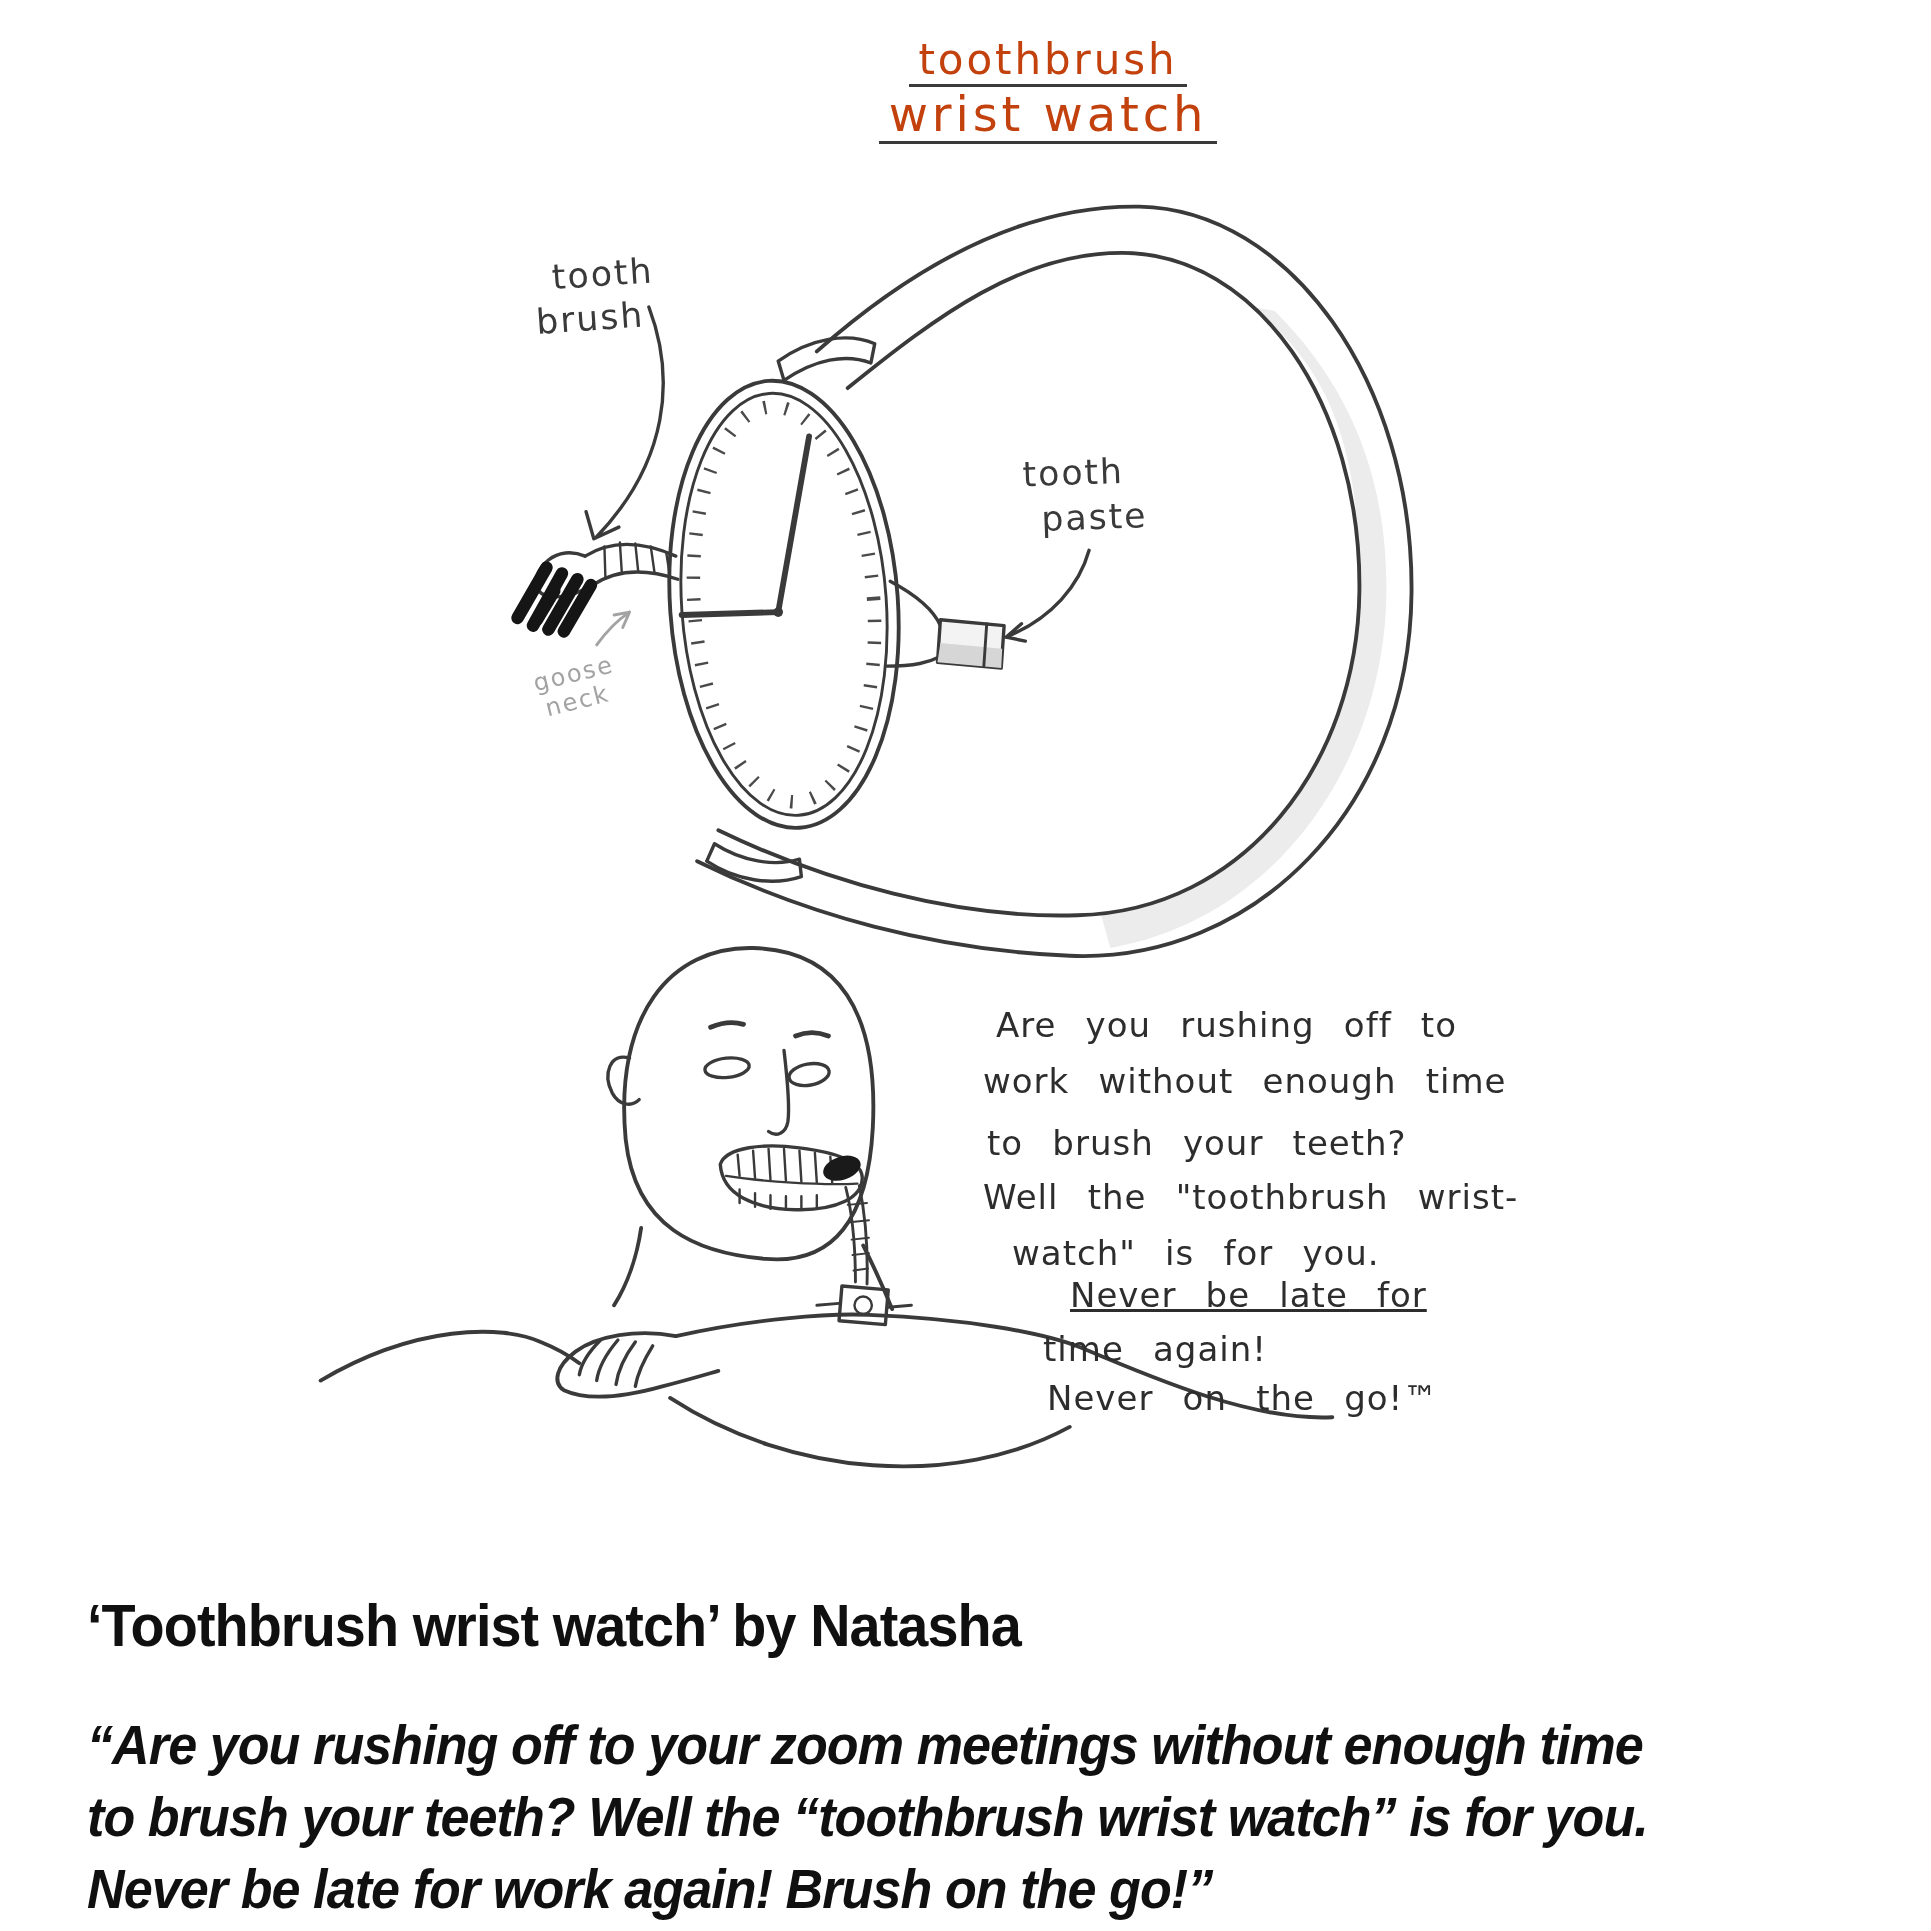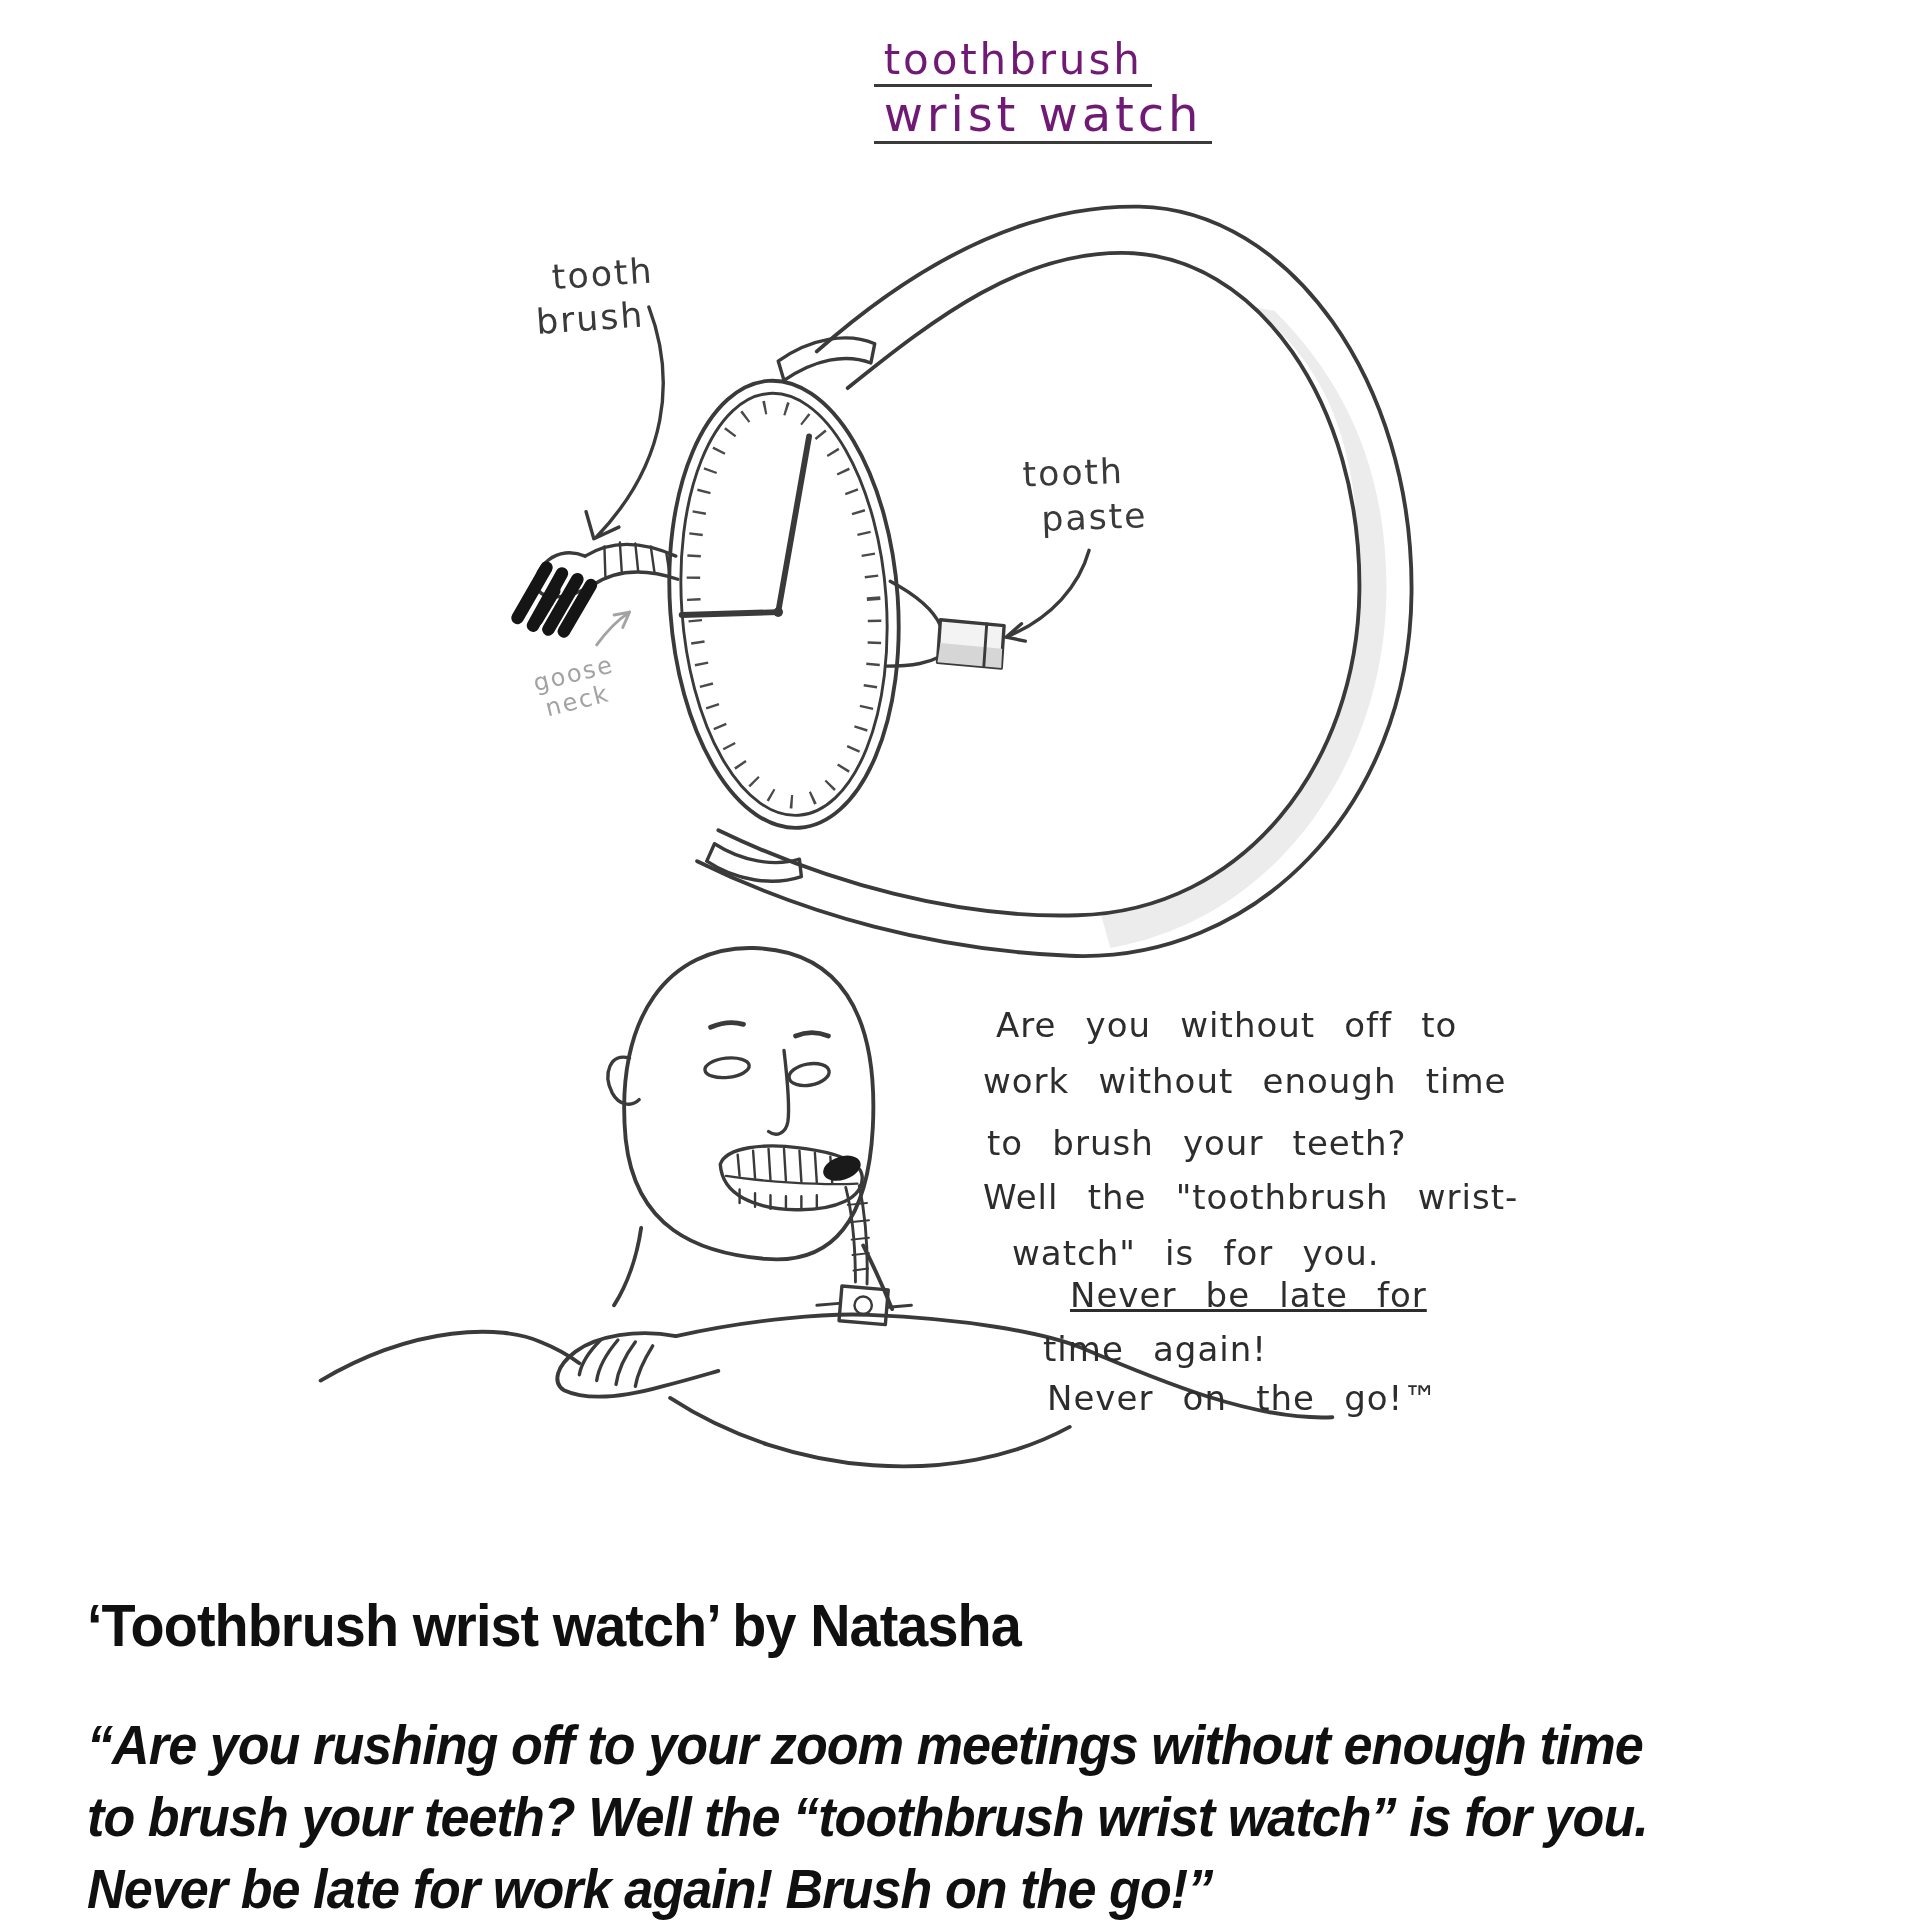--- a/index.html
+++ b/index.html
@@ -1,21 +1,21 @@
 <!DOCTYPE html>
 <html><head>
 <meta charset="utf-8">
 <style>
   html,body{margin:0;padding:0;}
   body{
     width:1931px;height:1931px;position:relative;background:#ffffff;
     font-family:"DejaVu Sans",sans-serif;overflow:hidden;
   }
   
-  .sketch-title{position:absolute;left:874px;top:39px;width:348px;color:#701a75;}
+  .sketch-title{position:absolute;left:874px;top:39px;width:348px;text-align:center;color:#c2410c;}
   .st-line{display:inline-block;border-bottom:3.9px solid #3a3a3a;padding:0 9.7px 2.9px 9.7px;
     font-size:42px;letter-spacing:2.9px;line-height:1.0;}
   .st-line2{font-size:48px;margin-top:2.9px;letter-spacing:3.9px;}
   
   .sketch-svg{position:absolute;left:0;top:0;}
   .hand-label{font-family:"DejaVu Sans",sans-serif;font-size:36px;fill:#3a3a3a;letter-spacing:2px;}
   .hand-label-faint{font-family:"DejaVu Sans",sans-serif;font-size:25px;fill:#a3a3a3;letter-spacing:2px;}
   
   .pitch-line{position:absolute;white-space:nowrap;font-size:34px;color:#2d2d2d;
     letter-spacing:1px;word-spacing:17.4px;line-height:1;}
@@ -123,21 +123,21 @@
       <path d="M 700 1384 C 780 1366 860 1360 900 1362 C 1000 1366 1080 1380 1120 1396 C 1200 1430 1300 1472 1380 1468"></path>
       <path d="M 700 1384 C 660 1376 618 1384 596 1400 C 576 1415 572 1432 584 1440 C 610 1452 650 1446 686 1436 C 710 1430 730 1424 744 1420"></path>
       <path stroke-width="3.5" d="M 676 1394 C 666 1410 660 1424 658 1436 M 658 1390 C 646 1406 640 1420 638 1434 M 640 1388 C 628 1402 620 1416 618 1430 M 622 1388 C 610 1400 602 1412 600 1424"></path>
       <path d="M 332 1430 C 430 1372 520 1372 560 1390 C 580 1398 592 1406 600 1412"></path>
       <path d="M 694 1448 C 820 1530 990 1542 1108 1478"></path>
     </g>
   </g>
 </svg>
 
 <div>
-  <div class="pitch-line pl1">Are you without off to</div>
+  <div class="pitch-line pl1">Are you rushing off to</div>
   <div class="pitch-line pl2">work without enough time</div>
   <div class="pitch-line pl3">to brush your teeth?</div>
   <div class="pitch-line pl4">Well the "toothbrush wrist-</div>
   <div class="pitch-line pl5">watch" is for you.</div>
   <div class="pitch-line pl6">Never be late for</div>
   <div class="pitch-line pl7">time again!</div>
   <div class="pitch-line pl8">Never on the go!™</div>
 </div>
 
 <div class="caption-title">‘Toothbrush wrist watch’ by Natasha</div>

